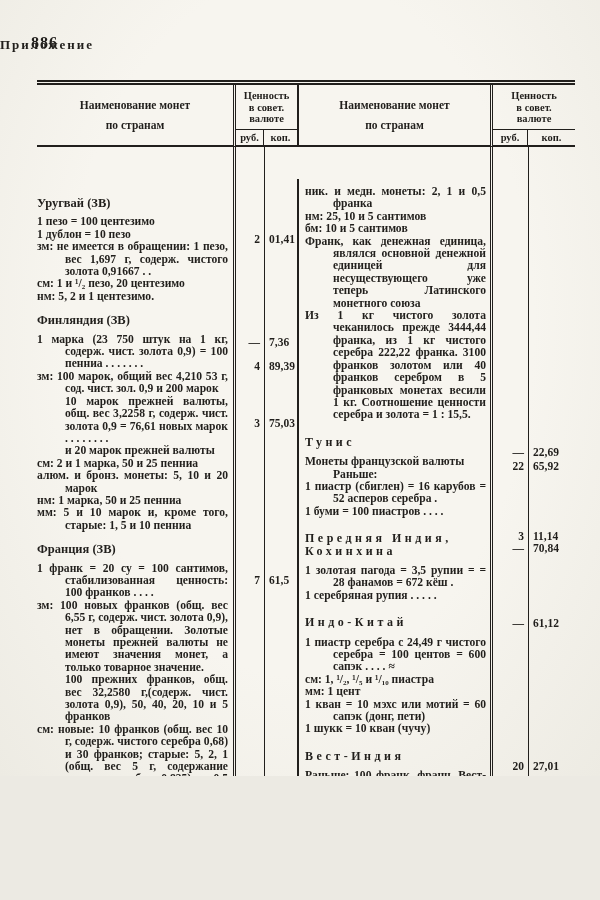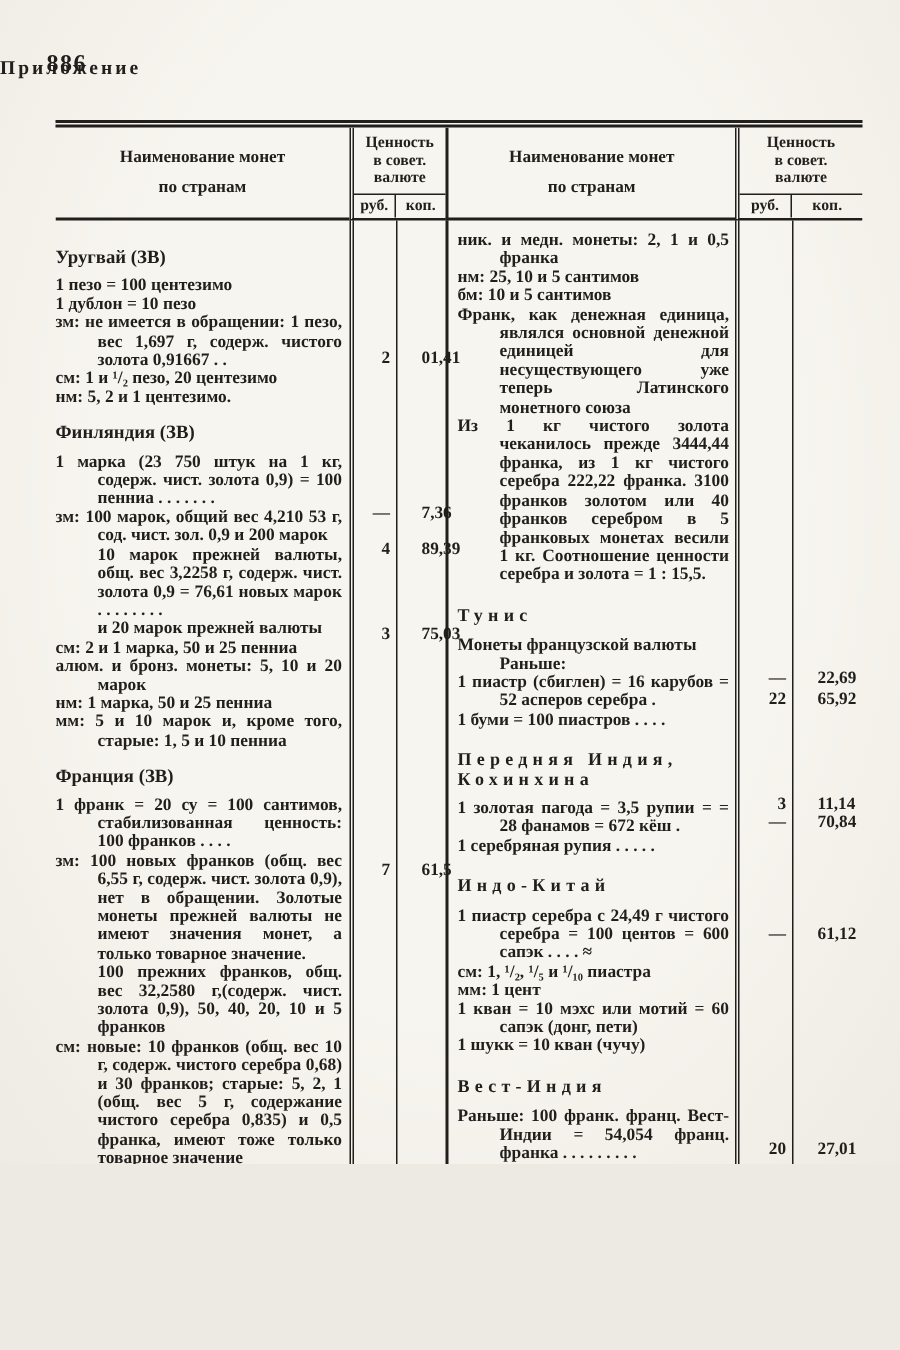--- a/index.html
+++ b/index.html
@@ -42,28 +42,28 @@
   .hn2 { grid-area:1/4/2/5; border-left:2px solid #211f1c; }
   .hv2 { grid-area:1/5/2/7; border-left:3px double #211f1c; }
 
   .bn1 { grid-area:2/1/3/2; padding:7px 5px 0 0; }
   .br1 { grid-area:2/2/3/3; border-left:3px double #211f1c; position:relative; }
   .bk1 { grid-area:2/3/3/4; border-left:1px solid #211f1c; position:relative; }
   .bn2 { grid-area:2/4/3/5; border-left:2px solid #211f1c; padding:7px 4px 0 6px; }
   .br2 { grid-area:2/5/3/6; border-left:3px double #211f1c; position:relative; }
   .bk2 { grid-area:2/6/3/7; border-left:1px solid #211f1c; position:relative; }
 
-  .txt { font-size:11.6px; line-height:12.4px; text-align:justify; }
+  .txt { font-size:11.6px; line-height:12.4px; text-align:justify;margin-top:32px; }
   .p   { padding-left:28px; text-indent:-28px; }
   .sub { margin-left:28px; }
   .chead { text-align:left; font-size:12.5px; margin:11px 0 7px; text-indent:0; }
   .chead.sp { letter-spacing:3.5px; font-size:12px; white-space:pre-line; margin:14px 0 8px; }
   .val { position:absolute; font-size:11.5px; line-height:12px; white-space:nowrap; }
   .vrub { right:4px; }
-  .vkop { left:4px;margin-left:12px; }
+  .vkop { left:4px; }
 </style>
 </head>
 <body>
 
 <div class="page">
   <div class="pgnum">886</div>
   <div class="runhead">Приложение</div>
 
   <div class="table">
 

